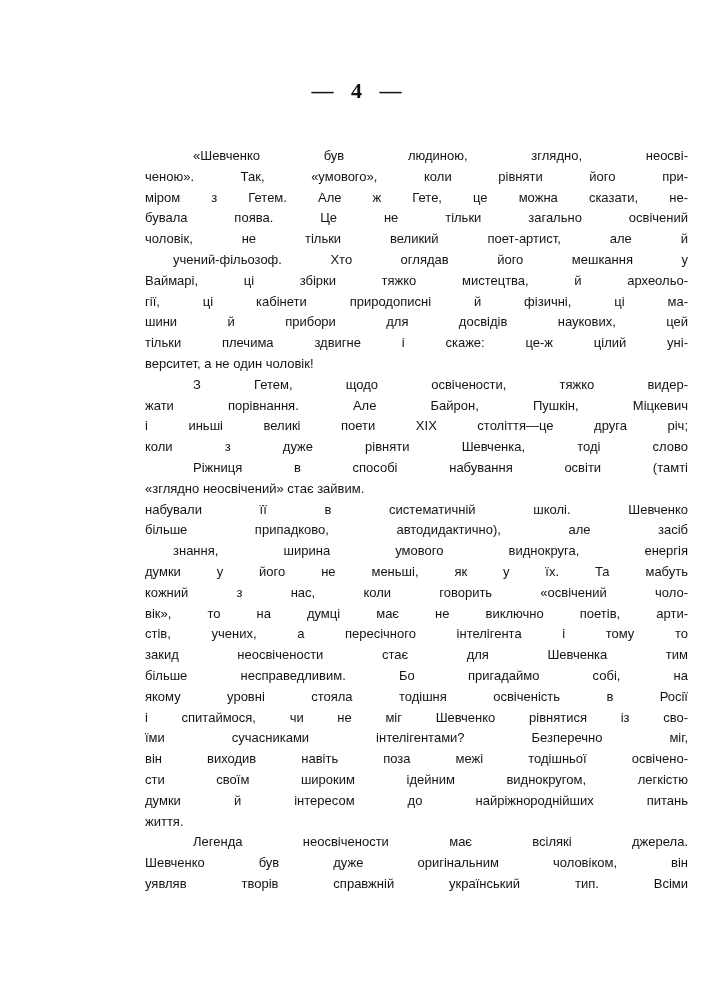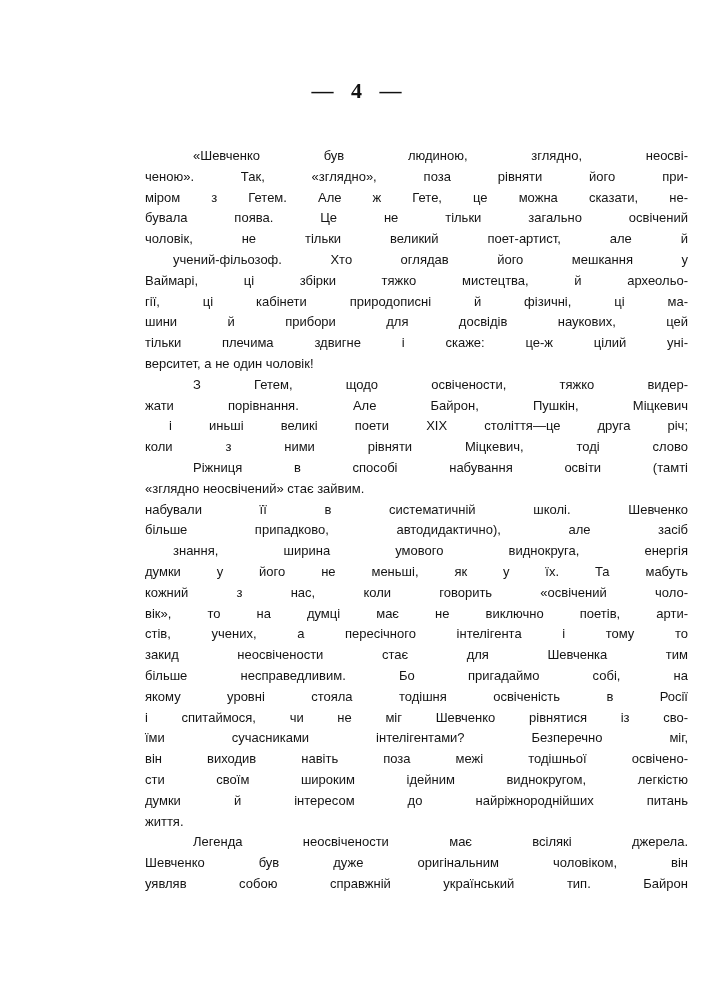--- a/index.html
+++ b/index.html
@@ -23,48 +23,48 @@
   .line.indent { padding-left: 48px; }
   .line.last { text-align-last: left; }
 </style>
 </head>
 <body>
 
 <div class="page-number">— 4 —</div>
 
 <div class="text-block" id="text-block">
     <span class="line indent" style="display: block; white-space: nowrap; word-spacing: 39.5px;">«Шевченко був людиною, зглядно, неосві-</span>
-    <span class="line" style="display: block; white-space: nowrap; word-spacing: 28px;">ченою». Так, «зглядно», поза рівняти його при-</span>
+    <span class="line" style="display: block; white-space: nowrap; word-spacing: 28px;">ченою». Так, «умового», коли рівняти його при-</span>
     <span class="line" style="display: block; white-space: nowrap; word-spacing: 16.8889px;">міром з Гетем. Але ж Гете, це можна сказати, не-</span>
     <span class="line" style="display: block; white-space: nowrap; word-spacing: 28px;">бувала поява. Це не тільки загально освічений</span>
     <span class="line" style="display: block; white-space: nowrap; word-spacing: 30.6667px;">чоловік, не тільки великий поет-артист, але й</span>
     <span class="line" style="display: block; white-space: nowrap; word-spacing: 31.8px; margin-left: 28px;">учений-фільозоф. Хто оглядав його мешкання у</span>
     <span class="line" style="display: block; white-space: nowrap; word-spacing: 25.8333px;">Ваймарі, ці збірки тяжко мистецтва, й археольо-</span>
     <span class="line" style="display: block; white-space: nowrap; word-spacing: 27px;">гії, ці кабінети природописні й фізичні, ці ма-</span>
     <span class="line" style="display: block; white-space: nowrap; word-spacing: 32.6667px;">шини й прибори для досвідів наукових, цей</span>
     <span class="line" style="display: block; white-space: nowrap; word-spacing: 24.1429px;">тільки плечима здвигне і скаже: це-ж цілий уні-</span>
     <span class="line last">верситет, а не один чоловік!</span>
     <span class="line indent" style="display: block; white-space: nowrap; word-spacing: 33.6px;">З Гетем, щодо освічености, тяжко видер-</span>
     <span class="line" style="display: block; white-space: nowrap; word-spacing: 31.8px;">жати порівнання. Але Байрон, Пушкін, Міцкевич</span>
-    <span class="line" style="display: block; white-space: nowrap; word-spacing: 23.8571px; margin-left: 24px;">і иньші великі поети XIX століття—це друга річ;</span>
-    <span class="line" style="display: block; white-space: nowrap; word-spacing: 34.8333px;">коли з ними рівняти Міцкевич, тоді слово</span>
+    <span class="line" style="display: block; white-space: nowrap; word-spacing: 23.8571px;">і иньші великі поети XIX століття—це друга річ;</span>
+    <span class="line" style="display: block; white-space: nowrap; word-spacing: 34.8333px;">коли з дуже рівняти Шевченка, тоді слово</span>
     <span class="line indent" style="display: block; white-space: nowrap; word-spacing: 31.8px;">Ріжниця в способі набування освіти (тамті</span>
     <span class="line last">«зглядно неосвічений» стає зайвим.</span>
     <span class="line" style="display: block; white-space: nowrap; word-spacing: 36.6px;">набували її в систематичній школі. Шевченко</span>
     <span class="line" style="display: block; white-space: nowrap; word-spacing: 40.75px;">більше припадково, автодидактично), але засіб</span>
     <span class="line" style="display: block; white-space: nowrap; word-spacing: 46.75px; margin-left: 28px;">знання, ширина умового виднокруга, енергія</span>
     <span class="line" style="display: block; white-space: nowrap; word-spacing: 23.2222px;">думки у його не меньші, як у їх. Та мабуть</span>
     <span class="line" style="display: block; white-space: nowrap; word-spacing: 29.8333px;">кожний з нас, коли говорить «освічений чоло-</span>
     <span class="line" style="display: block; white-space: nowrap; word-spacing: 21px;">вік», то на думці має не виключно поетів, арти-</span>
     <span class="line" style="display: block; white-space: nowrap; word-spacing: 23.8571px;">стів, учених, а пересічного інтелігента і тому то</span>
     <span class="line" style="display: block; white-space: nowrap; word-spacing: 37.6px;">закид неосвічености стає для Шевченка тим</span>
     <span class="line" style="display: block; white-space: nowrap; word-spacing: 30.6px;">більше несправедливим. Бо пригадаймо собі, на</span>
     <span class="line" style="display: block; white-space: nowrap; word-spacing: 27.3333px;">якому уровні стояла тодішня освіченість в Росії</span>
     <span class="line" style="display: block; white-space: nowrap; word-spacing: 17.875px;">і спитаймося, чи не міг Шевченко рівнятися із сво-</span>
     <span class="line" style="display: block; white-space: nowrap; word-spacing: 40px;">їми сучасниками інтелігентами? Безперечно міг,</span>
     <span class="line" style="display: block; white-space: nowrap; word-spacing: 25.6667px;">він виходив навіть поза межі тодішньої освічено-</span>
     <span class="line" style="display: block; white-space: nowrap; word-spacing: 28.4px;">сти своїм широким ідейним виднокругом, легкістю</span>
     <span class="line" style="display: block; white-space: nowrap; word-spacing: 30.4px;">думки й інтересом до найріжнороднійших питань</span>
     <span class="line last">життя.</span>
     <span class="line indent" style="display: block; white-space: nowrap; word-spacing: 35.25px;">Легенда неосвічености має всілякі джерела.</span>
     <span class="line" style="display: block; white-space: nowrap; word-spacing: 31.6px;">Шевченко був дуже оригінальним чоловіком, він</span>
-    <span class="line" style="display: block; white-space: nowrap; word-spacing: 32.6px;">уявляв собою справжній український тип. Байрон</span>
+    <span class="line" style="display: block; white-space: nowrap; word-spacing: 32.6px;">уявляв творів справжній український тип. Всіми</span>
   </div>
 
 </body></html>

